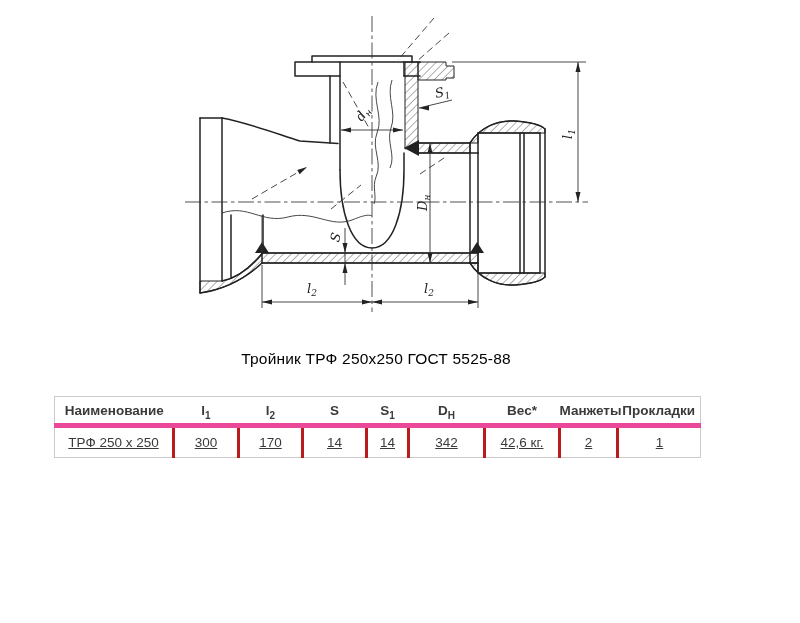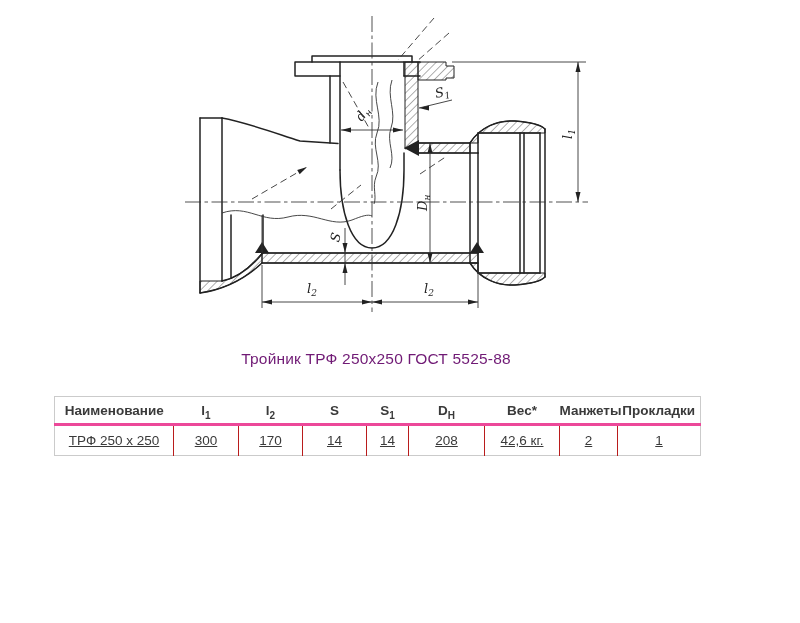--- a/index.html
+++ b/index.html
@@ -1,27 +1,27 @@
 <!DOCTYPE html>
 <html><head>
 <meta charset="utf-8">
 <style>
   html,body{margin:0;padding:0;background:#fff;}
   body{width:800px;height:623px;position:relative;font-family:"Liberation Sans",sans-serif;overflow:hidden;}
   #drawing{position:absolute;left:0;top:0;}
   #title{position:absolute;left:0;top:350px;width:752px;text-align:center;
-         font-size:15.5px;color:#701a75;letter-spacing:.2px;}
+         font-size:15.5px;color:#000000;letter-spacing:.2px;}
   #spec-table{position:absolute;left:54px;top:396px;width:646px;border-collapse:collapse;
               color:#3a3a3a;font-size:13.5px;table-layout:fixed;}
   #spec-table,#spec-table th{border:0;}
   #spec-table{border:1px solid #cbcbcb;}
-  #spec-table th{border-bottom:3px solid #ec4899;font-weight:bold;height:26px;
+  #spec-table th{border-bottom:5px solid #ec4899;font-weight:bold;height:26px;
                  text-align:center;vertical-align:middle;padding:0;}
   #spec-table td{height:29px;text-align:center;vertical-align:middle;padding:0;text-decoration:underline;}
-  #spec-table td + td{border-left:1px solid #b91c1c;}
+  #spec-table td + td{border-left:3px solid #b91c1c;}
   #spec-table sub{font-size:10px;line-height:0;}
   .dimlbl{font-family:"DejaVu Serif",serif;font-style:italic;font-size:13px;fill:#222;}
   .dimlbl .sb{font-size:9px;}
 </style>
 </head>
 <body>
 
 <svg id="drawing" width="800" height="346" viewBox="0 0 800 346" xmlns="http://www.w3.org/2000/svg">
   <defs>
     <pattern id="hatch" patternUnits="userSpaceOnUse" width="5.5" height="5.5" patternTransform="rotate(45)">
@@ -164,19 +164,19 @@
         <th><span>Прокладки</span></th>
       </tr>
     </thead>
   <tbody>
       <tr>
         <td>ТРФ 250 x 250</td>
         <td>300</td>
         <td>170</td>
         <td>14</td>
         <td>14</td>
-        <td>208</td>
+        <td>342</td>
         <td>42,6 кг.</td>
         <td>2</td>
         <td>1</td>
       </tr>
     </tbody>
 </table>
 
 </body></html>

